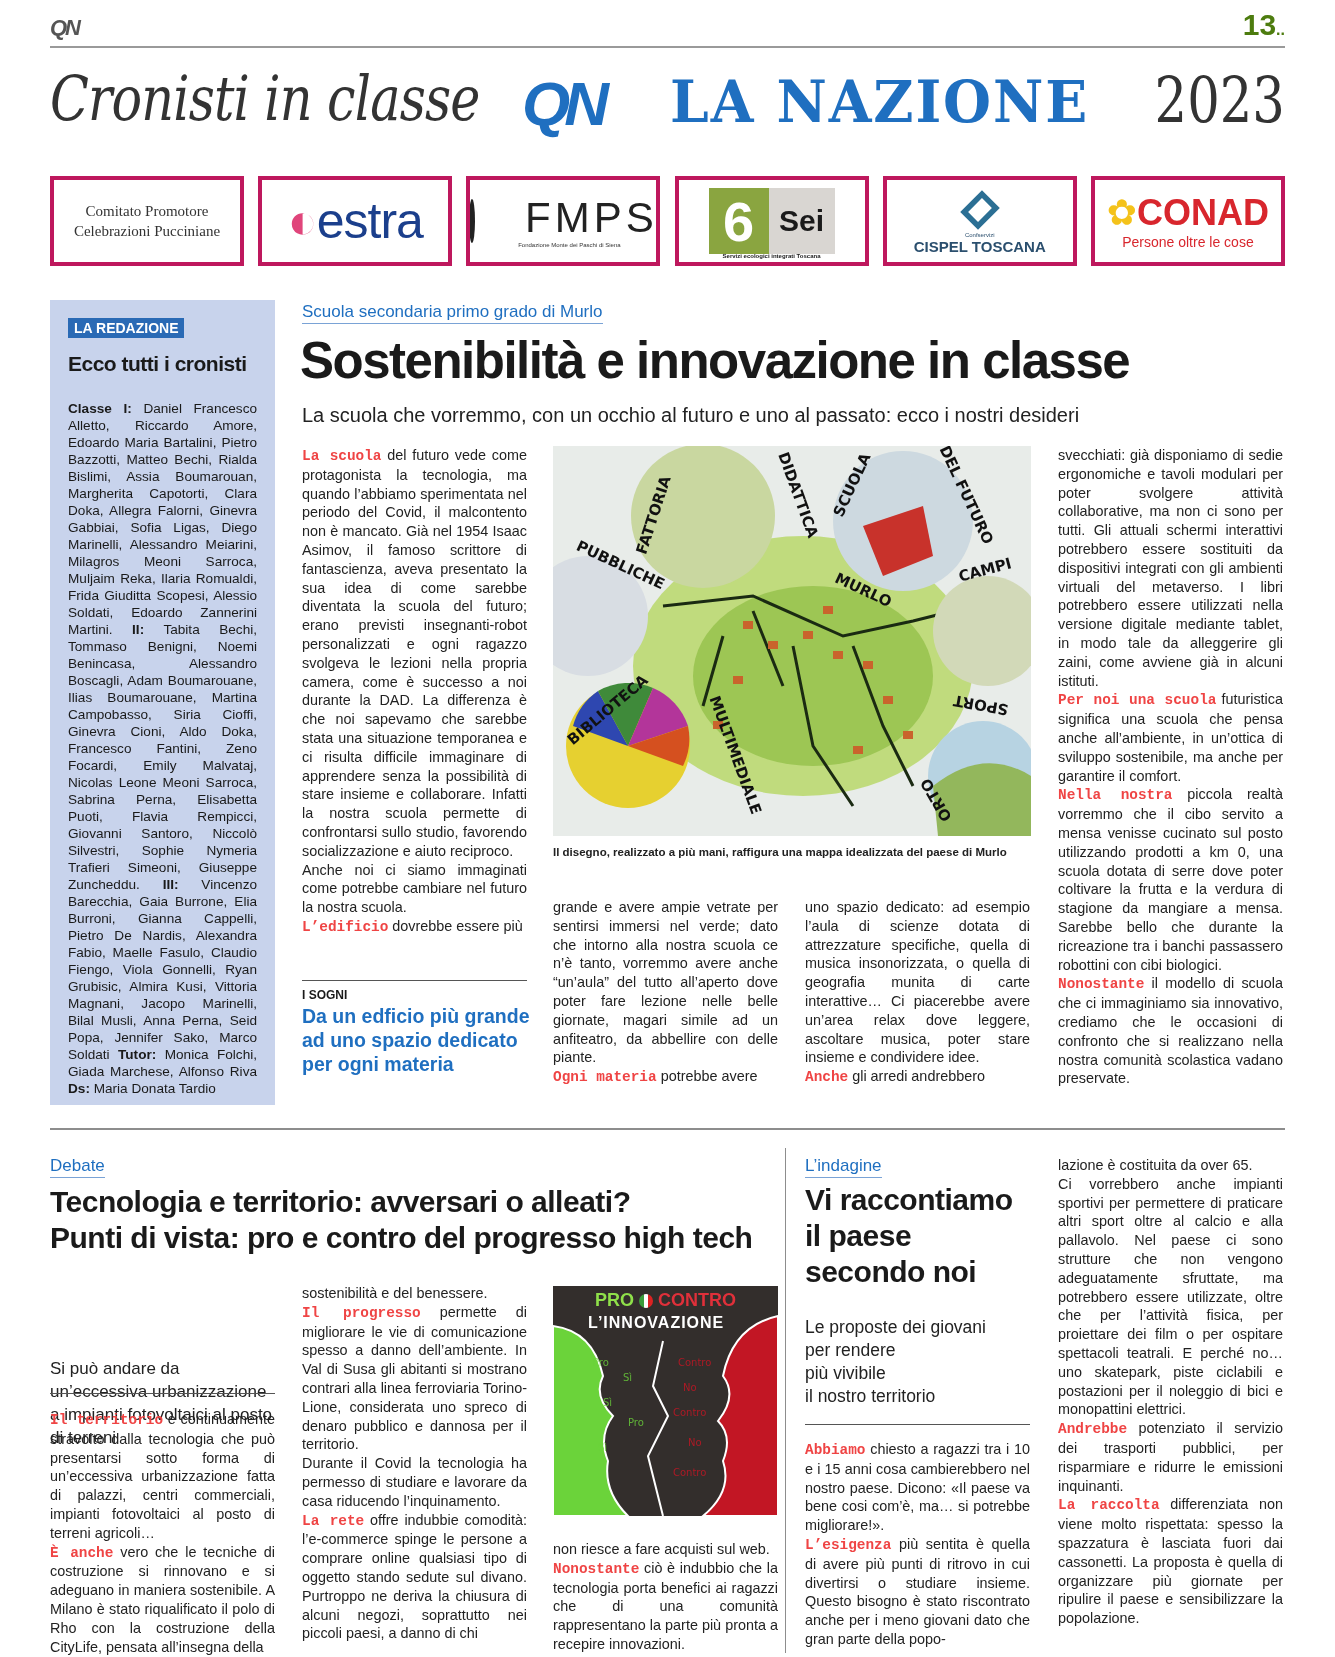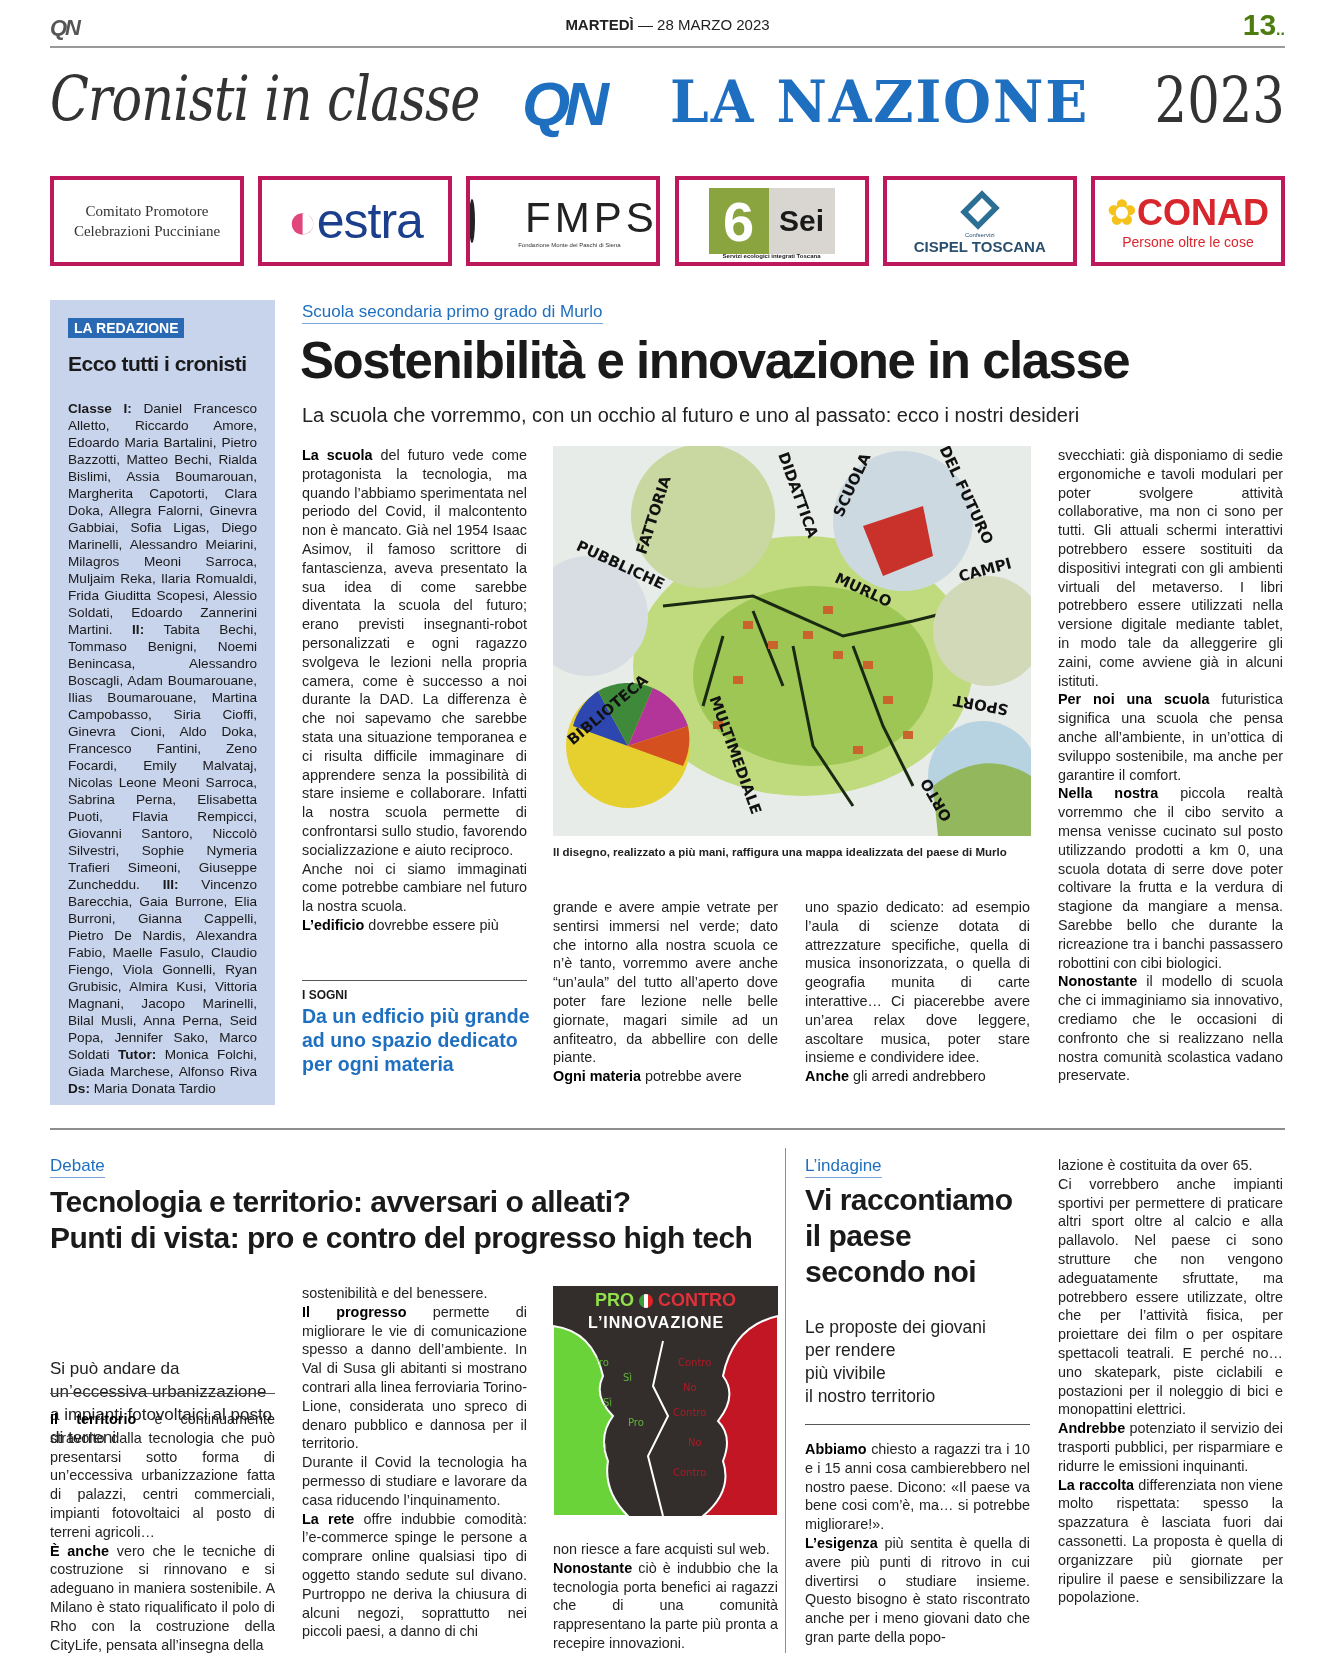--- a/index.html
+++ b/index.html
@@ -45,21 +45,21 @@
   .sidebar-title { font-size: 21px; font-weight: 900; margin-top: 14px; letter-spacing: -0.5px; }
   .names { margin-top: 24px; font-size: 13.6px; line-height: 17px; text-align: justify; hyphens: manual; }
   .names b { font-weight: 700; }
 
   
   .kicker { font-size: 17px; color: #1f6fc0; border-bottom: 1px solid #7aa3d6; display: inline-block; padding-bottom: 1px; }
   .main-kicker { left: 302px; top: 302px; }
   .main-title { left: 300px; top: 330px; font-size: 52px; font-weight: 900; letter-spacing: -1.5px; transform: scaleX(0.98); transform-origin: left; white-space: nowrap; }
   .main-sub { left: 302px; top: 404px; font-size: 20px; color: #222; }
   .col { font-size: 14.4px; line-height: 18.8px; text-align: justify; color: #222; }
-  .col b { font-weight: 700; color: #000000; }
+  .col b { font-weight: 700; color: #ef4444; font-family: Liberation Mono, monospace; }
   .col p { margin: 0; }
   .c1 { left: 302px; top: 446px; width: 225px; }
   .c4 { left: 1058px; top: 446px; width: 225px; }
   .c2 { left: 553px; top: 898px; width: 225px; }
   .c3 { left: 805px; top: 898px; width: 225px; }
 
   .figure { left: 553px; top: 446px; width: 478px; height: 390px; overflow: hidden; background: #e7ebe9; }
   .caption { left: 553px; top: 846px; width: 480px; font-size: 11.5px; font-weight: 700; color: #222; }
 
   .sogni-rule { left: 302px; top: 980px; width: 225px; border-top: 1.5px solid #555; }
@@ -85,25 +85,20 @@
   .indagine-sub { left: 805px; top: 1316px; width: 225px; font-size: 17.5px; line-height: 23px; color: #222; }
   .indagine-rule { left: 805px; top: 1424px; width: 225px; border-top: 1.5px solid #555; }
   .i1 { left: 805px; top: 1440px; width: 225px; }
   .i2 { left: 1058px; top: 1156px; width: 225px; }
 </style>
 </head>
 <body>
 
 <div class="abs topbar">
   <div class="abs qn-small">QN</div>
-  <div class="abs dateline">
-    <b>MARTEDÌ</b>
-    <span>—</span>
-    <span>28 MARZO 2023</span>
-  </div>
   <div class="abs pagenum"><span style="font-size:30px">13</span><span>..</span></div>
 </div>
 
 <div class="abs masthead">
   <div class="abs cronisti">Cronisti in classe</div>
   <div class="abs qn-logo">QN</div>
   <div class="abs lanazione">LA NAZIONE</div>
   <div class="abs year">2023</div>
 </div>
 

